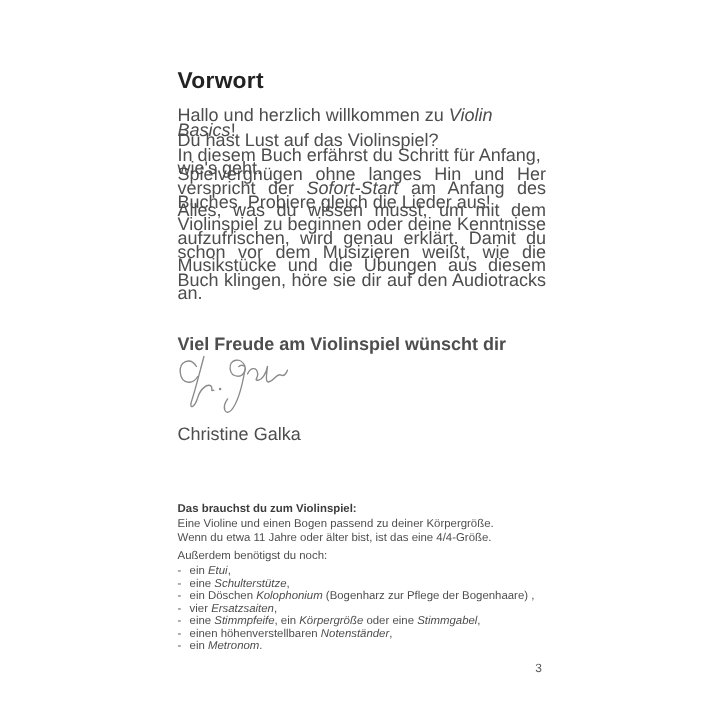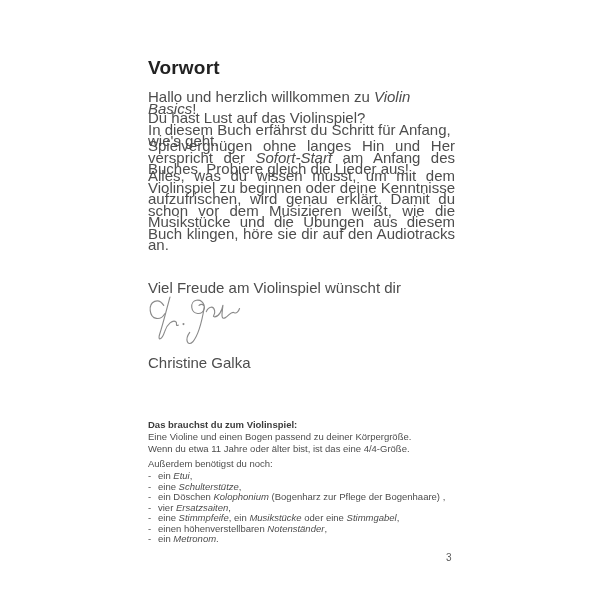--- a/index.html
+++ b/index.html
@@ -89,21 +89,21 @@
 
   <p class="col para" style="top:91px;"><span>Hallo und herzlich willkommen zu </span><span class="it">Violin Basics</span><span>!</span></p>
 
   <p class="col para" style="top:112px;"><span>Du hast Lust auf das Violinspiel?</span><br><span>In diesem Buch erfährst du Schritt für Anfang, wie's geht.</span></p>
 
   <p class="col para justify" style="top:170px;"><span>Alles, was du wissen musst, um mit dem Violinspiel zu beginnen oder deine Kenntnisse aufzufrischen, wird genau erklärt. Damit du schon vor dem Musizieren weißt, wie die Musikstücke und die Übungen aus diesem Buch klingen, höre sie dir auf den Audiotracks an.</span></p>
 
   <p class="col para justify" style="top:140px;"><span>Spielvergnügen ohne langes Hin und Her verspricht der </span><span class="it">Sofort-Start</span><span> am Anfang des Buches. Probiere gleich die Lieder aus!</span></p>
 
 
-  <p class="col para" style="top:282px;"><span>Viel Freude am Violinspiel wünscht dir</span></p>
+  <p class="col para" style="top:282px;font-weight:bold;"><span>Viel Freude am Violinspiel wünscht dir</span></p>
 
   <svg class="sig-svg" style="position:absolute; left:146px; top:294px;" width="104" height="54" viewBox="0 0 100 52">
     <path d="M17,11 C12,3 3,7 4,16 C5,25 14,26 18,19"></path>
     <path d="M23,3 C20,14 16,30 13,39 C11,45 15,45 18,36 C20,29 26,24 29,27 C30,29 28,31 31,30"></path>
     <circle cx="36" cy="29" r="1"></circle>
     <path d="M56,11 C53,3 43,5 44,13 C45,20 54,21 56,14 C57,10 53,9 51,11"></path>
     <path d="M56,13 C54,25 51,39 45,46 C40,51 37,44 42,37"></path>
     <path d="M58,17 C60,12 65,11 66,16 C67,20 63,22 66,22 C70,22 73,16 74,11 C73,19 72,25 76,23 C80,21 82,16 85,18 C87,19 89,17 90,14"></path>
   </svg>
 
@@ -129,21 +129,21 @@
     <li>
       <span class="dash">-</span>
       <span><span>ein Döschen </span><span class="it">Kolophonium</span><span> (Bogenharz zur Pflege der Bogenhaare) ,</span></span>
     </li>
     <li>
       <span class="dash">-</span>
       <span><span>vier </span><span class="it">Ersatzsaiten</span><span>,</span></span>
     </li>
     <li>
       <span class="dash">-</span>
-      <span><span>eine </span><span class="it">Stimmpfeife</span><span>, ein </span><span class="it">Musikstücke</span><span> oder eine </span><span class="it">Stimmgabel</span><span>,</span></span>
+      <span><span>eine </span><span class="it">Stimmpfeife</span><span>, ein </span><span class="it">Körpergröße</span><span> oder eine </span><span class="it">Stimmgabel</span><span>,</span></span>
     </li>
     <li>
       <span class="dash">-</span>
       <span><span>einen höhenverstellbaren </span><span class="it">Notenständer</span><span>,</span></span>
     </li>
     <li>
       <span class="dash">-</span>
       <span><span>ein </span><span class="it">Metronom</span><span>.</span></span>
     </li>
   </ul>

